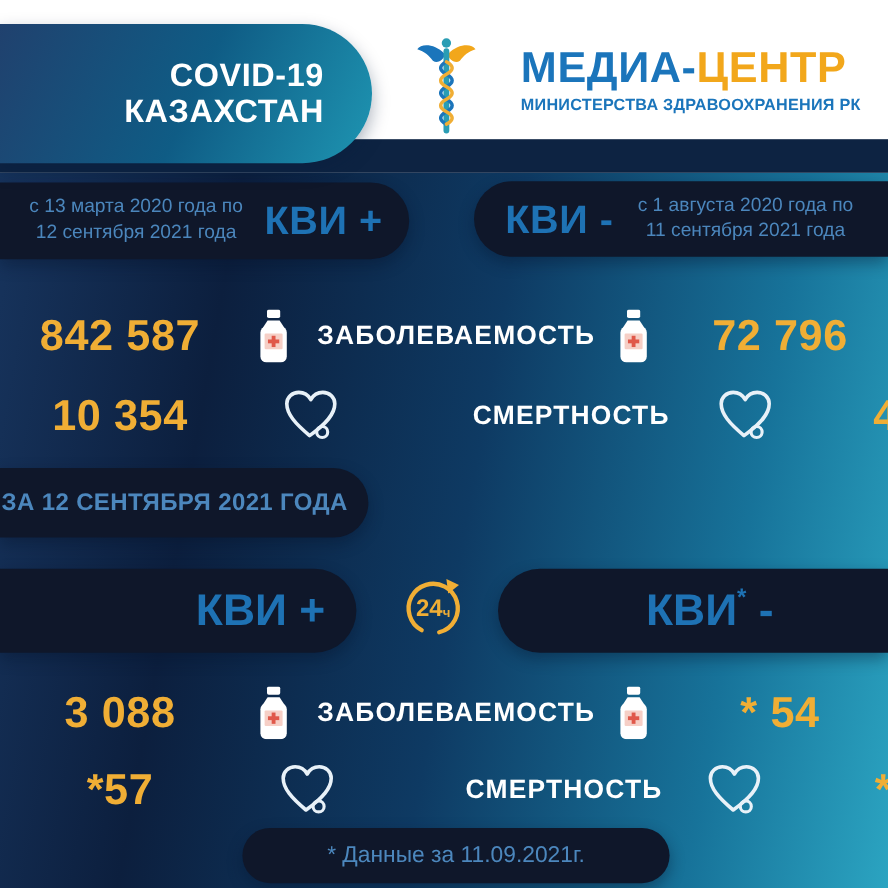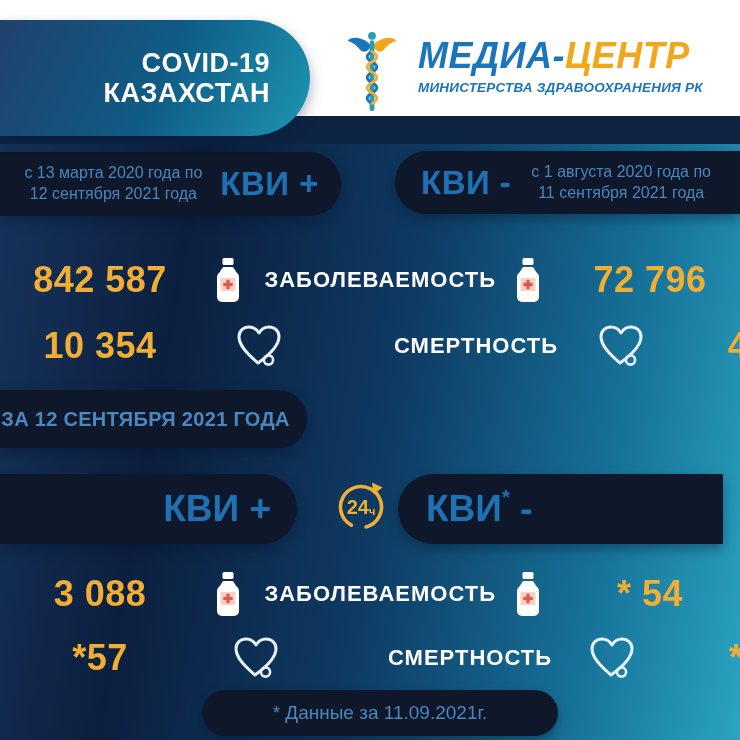--- a/index.html
+++ b/index.html
@@ -14,21 +14,21 @@
     position:absolute;left:0;top:20px;width:310px;height:116px;z-index:3;
     border-radius:0 58px 58px 0;
     background:linear-gradient(115deg,#20416e 0%,#0f5c85 52%,#1e95b2 100%);
     box-shadow:0 6px 14px rgba(10,30,60,.35);
     display:flex;flex-direction:column;justify-content:center;align-items:flex-end;
     padding-right:40px;box-sizing:border-box;
   }
   .covid-badge .line{color:#ffffff;font-weight:bold;font-size:27px;line-height:1.12;letter-spacing:.5px;}
   .logo{position:absolute;left:346px;top:28px;display:flex;align-items:flex-start;z-index:2;}
   .logo svg{display:block;}
-  .logo-text{margin-left:20px;margin-top:10px;font-style:italic;}
+  .logo-text{margin-left:36px;margin-top:10px;}
   .logo-title{font-size:36px;font-weight:bold;letter-spacing:.5px;line-height:1;}
   .logo-title .p1{color:#1b75bb;}
   .logo-title .p2{color:#f2a71b;}
   .logo-sub{margin-top:6px;font-size:13.5px;font-weight:bold;color:#1b75bb;letter-spacing:.2px;white-space:nowrap;}
   .navy-bar{position:absolute;left:0;top:116px;width:740px;height:28px;background:#0d2342;z-index:1;}
   
   .panel{
     position:absolute;left:0;top:144px;width:740px;height:596px;z-index:0;
     background:linear-gradient(100deg,#17345d 0%,#0c1f3e 24%,#0e3a63 52%,#17739a 80%,#2ba4c1 100%);
   }
@@ -36,21 +36,21 @@
   .pill{position:absolute;background:#0f172a;box-shadow:0 5px 12px rgba(5,20,45,.4);display:flex;align-items:center;z-index:2;box-sizing:border-box;}
   .pill-left-period{left:0;top:152px;width:341px;height:64px;border-radius:0 32px 32px 0;justify-content:flex-end;padding-right:22px;}
   .pill-right-period{left:395px;top:151px;width:345px;height:63px;border-radius:32px 0 0 32px;justify-content:flex-start;padding-left:26px;}
   .period-dates{font-size:16px;color:#4b86bc;text-align:center;line-height:1.3;}
   .kvi-big{font-size:33px;font-weight:bold;color:#1e72b4;white-space:nowrap;letter-spacing:.5px;}
   .pill-left-period .kvi-big{margin-left:18px;}
   .pill-right-period .kvi-big{margin-right:20px;}
   .pill-date-banner{left:0;top:390px;width:307px;height:58px;border-radius:0 29px 29px 0;justify-content:center;padding-right:16px;}
   .banner-text{font-size:20px;font-weight:bold;color:#4c87bd;letter-spacing:.3px;white-space:nowrap;}
   .pill-kvi-plus2{left:0;top:474px;width:297px;height:70px;border-radius:0 35px 35px 0;justify-content:flex-end;padding-right:26px;}
-  .pill-kvi-minus2{left:398px;top:474px;width:325px;height:70px;border-radius:35px 0 0 35px;justify-content:flex-start;padding-left:28px;}
+  .pill-kvi-minus2{left:415px;top:474px;width:325px;height:70px;border-radius:35px 0 0 35px;justify-content:center;padding-left:28px;}
   .kvi-big2{font-size:37px;font-weight:bold;color:#1e72b4;white-space:nowrap;}
   .kvi-big2 sup{font-size:20px;position:relative;top:-4px;}
   .pill-footnote{left:202px;top:690px;width:356px;height:46px;border-radius:23px;justify-content:center;}
   .footnote-text{font-size:19px;color:#4c87bd;white-space:nowrap;}
   
   .stats-row{position:absolute;left:0;width:740px;height:60px;display:grid;grid-template-columns:200px 56px 240px 64px 180px;align-items:center;z-index:2;}
   .row1{top:250px;} .row2{top:316px;gap:31px;} .row3{top:564px;} .row4{top:628px;gap:28px;}
   .stat-num{font-size:36px;font-weight:bold;color:#f0ae35;text-align:center;white-space:nowrap;letter-spacing:.5px;}
   .stat-label{font-size:22px;font-weight:bold;color:#ffffff;text-align:right;letter-spacing:1px;white-space:nowrap;}
   .icon-cell{display:flex;justify-content:center;align-items:center;}

